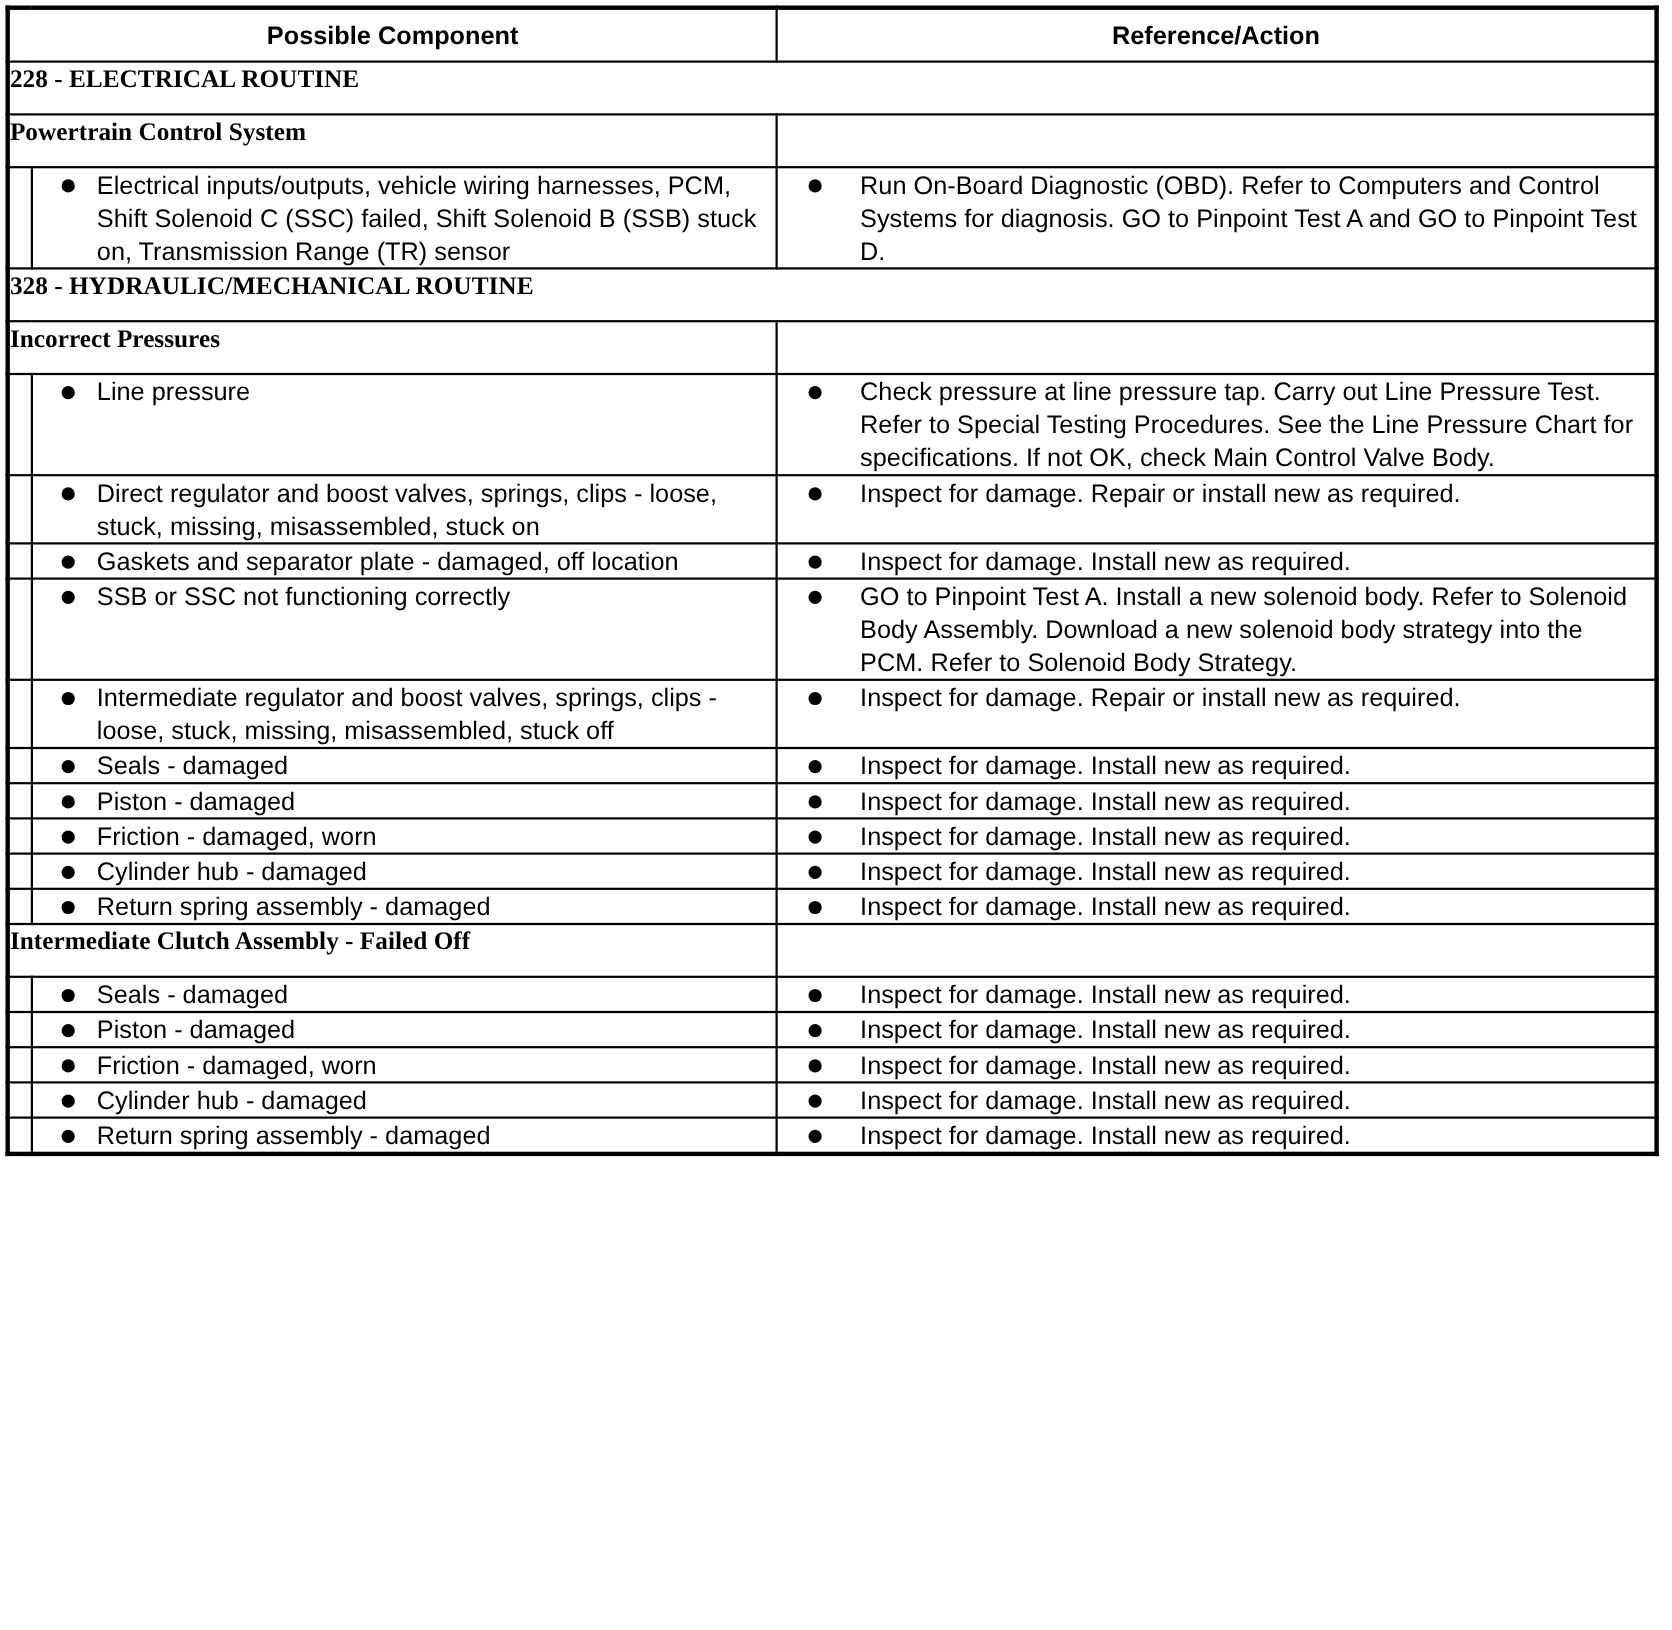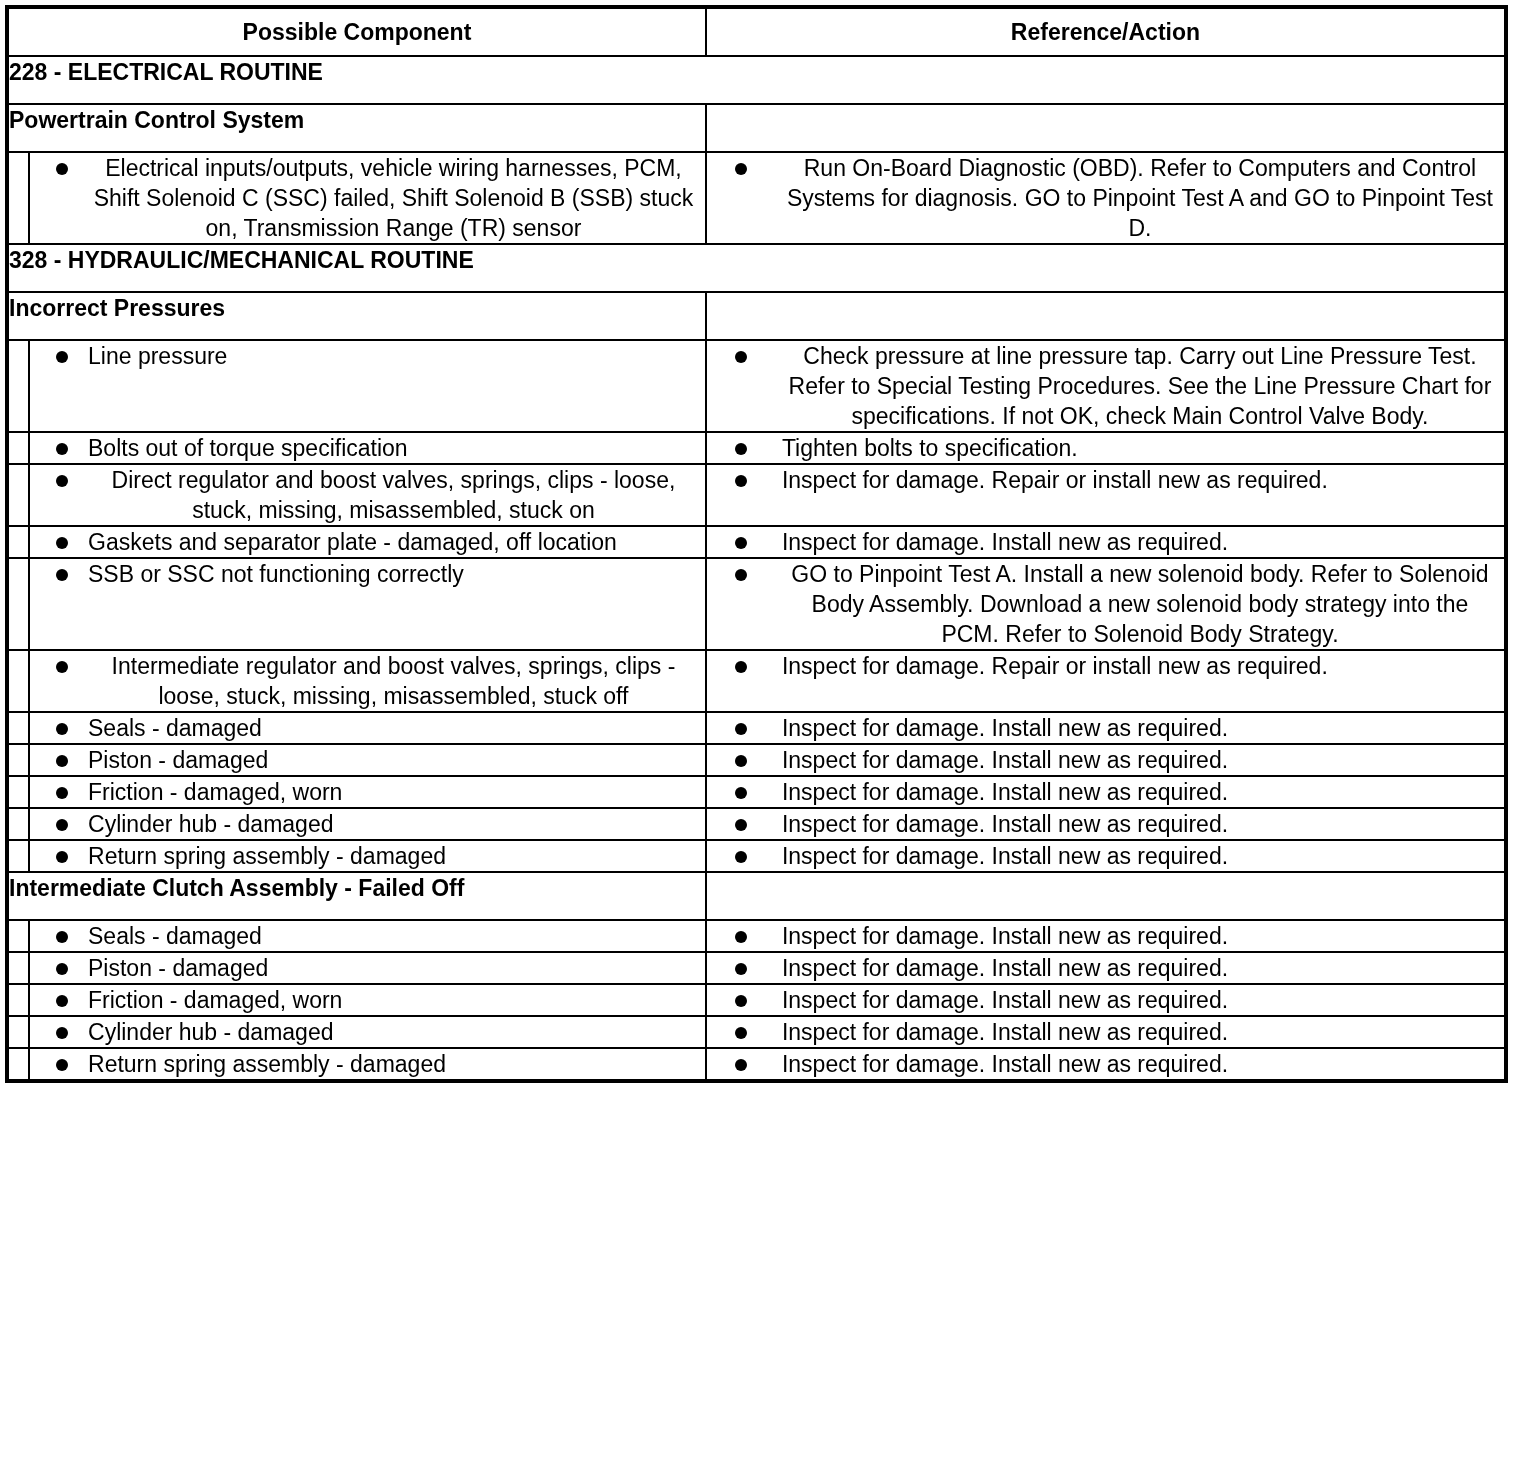--- a/index.html
+++ b/index.html
@@ -7,23 +7,23 @@
   #tbl {
     position: absolute; left: 5px; top: 5px; width: 1503px;
     border-collapse: collapse; border: 4px solid #000; table-layout: fixed;
     font-size: 23px; line-height: 30px;
   }
   #tbl td, #tbl th { border: 2px solid #000; vertical-align: top; padding: 0; }
   #tbl th { height: 46px; font-weight: bold; text-align: center; vertical-align: middle; }
   col.c-indent { width: 22px; }
   col.c-comp { width: 676px; }
   col.c-ref { width: 799px; }
-  tr.section td, tr.group td { height: 46px; font-weight: bold; vertical-align: middle; }
+  tr.section td, tr.group td { height: 46px; font-weight: bold; vertical-align: middle; font-family: Liberation Serif, serif; }
   tr.section td.lbl, tr.group td.lbl { padding-left: 8px; }
-  tr.item td { padding-top: 7px; padding-bottom: 7px; text-align: center; }
+  tr.item td { padding-top: 7px; padding-bottom: 7px; }
   tr.item td.indent { border-right: 2px solid #000; }
   .bul { display: flex; }
   .bul .dot { width: 12px; height: 12px; border-radius: 50%; background: #000; flex: 0 0 auto; margin-top: 10px; }
   td.comp .bul { padding-left: 26px; }
   td.comp .bul .txt { margin-left: 20px; padding-right: 6px; }
   td.ref .bul { padding-left: 28px; gap: 16px; }
   td.ref .bul .txt { margin-left: 19px; padding-right: 6px; }
 </style>
 </head>
 <body>
@@ -83,35 +83,20 @@
             <span class="dot"></span>
             <span class="txt">Check pressure at line pressure tap. Carry out Line Pressure Test. Refer to Special Testing Procedures. See the Line Pressure Chart for specifications. If not OK, check Main Control Valve Body.</span>
           </div>
         </td>
       </tr>
       <tr class="item">
         <td class="indent"></td>
         <td class="comp">
           <div class="bul">
             <span class="dot"></span>
-            <span class="txt">Bolts out of torque specification</span>
-          </div>
-        </td>
-        <td class="ref">
-          <div class="bul">
-            <span class="dot"></span>
-            <span class="txt">Tighten bolts to specification.</span>
-          </div>
-        </td>
-      </tr>
-      <tr class="item">
-        <td class="indent"></td>
-        <td class="comp">
-          <div class="bul">
-            <span class="dot"></span>
             <span class="txt">Direct regulator and boost valves, springs, clips - loose, stuck, missing, misassembled, stuck on</span>
           </div>
         </td>
         <td class="ref">
           <div class="bul">
             <span class="dot"></span>
             <span class="txt">Inspect for damage. Repair or install new as required.</span>
           </div>
         </td>
       </tr>

